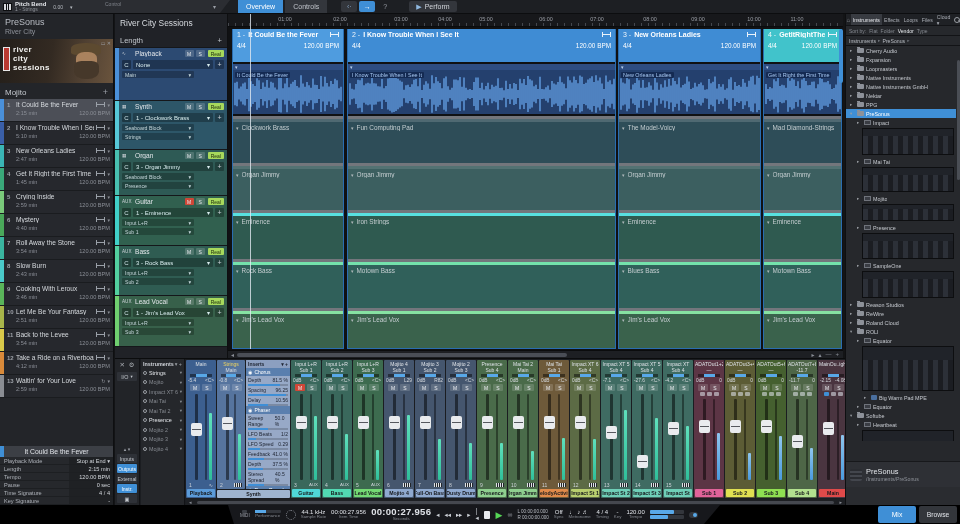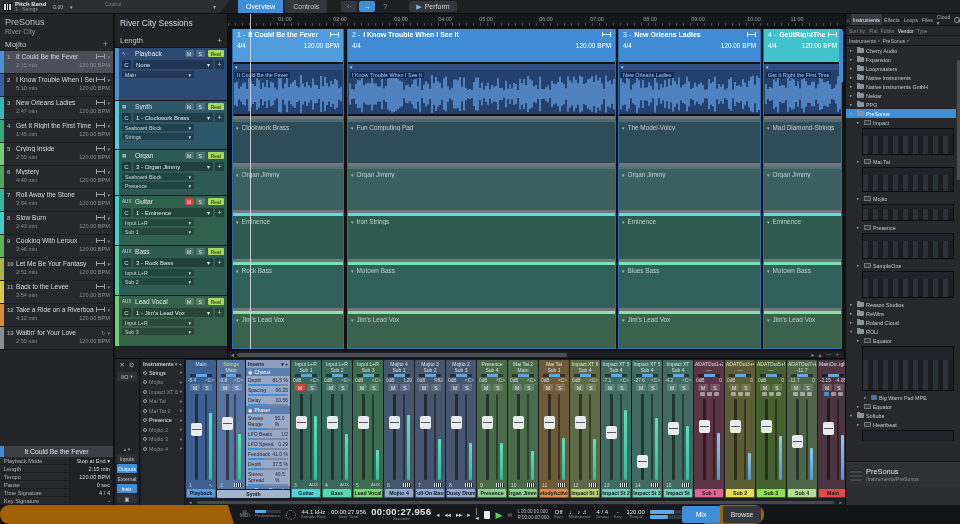--- a/index.html
+++ b/index.html
@@ -193,21 +193,21 @@
   .thumb{margin:1px 2px 2px 16px;background:#17181b;border:1px solid #0d0e10;
     background-image:linear-gradient(#202329 0 30%,#0000 30%),repeating-linear-gradient(90deg,#2c3038 0 5px,#1b1d22 5px 10px),linear-gradient(90deg,#0000 70%,#31506e 70%);}
   #bfooter{position:absolute;left:0;right:0;bottom:18px;height:26px;background:#2e3035;border-top:1px solid #17181b;display:flex;align-items:center;gap:4px;padding:0 4px;}
   .bf-ico{width:12px;height:12px;background:#43464d;border-radius:2px;flex:none;background-image:repeating-linear-gradient(#2a2c31 0 2px,#0000 2px 4px);}
   #bfooter .t{font-size:7.4px;color:#e2e5e9;}
   #bfooter .p{font-size:5.2px;color:#8f939a;}
   #bfiller{position:absolute;left:0;right:0;bottom:0;height:18px;background:#2a2c30;}
   #browser-vscroll{position:absolute;right:0;top:60px;width:3px;height:120px;background:#4a4e55;border-radius:2px;}
 
   
-  #bottombar{position:absolute;left:0;bottom:0;width:764px;height:19px;background:#a16207;z-index:40;border-radius:9px;}
+  #bottombar{position:absolute;left:0;bottom:0;width:960px;height:19px;background:#000000;z-index:40;}
   #transport{position:absolute;left:228px;top:0;height:19px;width:492px;background:#17181c;clip-path:polygon(0 0,100% 0,calc(100% - 16px) 100%,6px 100%);display:flex;align-items:center;gap:5px;padding:0 22px 0 12px;}
   .tblock{display:flex;flex-direction:column;align-items:center;line-height:1.05;}
   .tblock .v{font-size:6px;color:#dfe2e7;white-space:nowrap;}
   .tblock .l{font-size:4.4px;color:#84888f;white-space:nowrap;}
   .tblock.big .v{font-size:9.5px;font-weight:bold;letter-spacing:.3px;}
   #midi-blk .v{font-size:4.6px;color:#9a9ea6;}
   .midldot{width:5px;height:3px;background:#3c3f45;border-radius:1px;margin:0 auto 1px;}
   #perf-meter{width:26px;height:3px;background:#33363c;border-radius:1px;position:relative;margin-bottom:1px;}
   #perf-meter i{position:absolute;left:0;top:0;bottom:0;width:45%;background:#58a8e8;}
   .spinner{width:10px;height:10px;border:1px dotted #7f838b;border-radius:50%;flex:none;}
@@ -259,20 +259,32 @@
     <div id="perform-btn">
       <span style="color:#8fb8e0;">▶</span>
       <span>Perform</span>
     </div>
   </div>
 
   <div id="left">
     <div id="show-head">
       <div class="app">PreSonus</div>
       <div class="show">River City</div>
+    </div>
+    <div id="artwork">
+      <span class="wm">▭ ✕</span>
+      <span class="hat"></span>
+      <span class="face"></span>
+      <span class="beard"></span>
+      <span class="art-logo"></span>
+      <span class="art-lines">
+        <span>river</span>
+        <span>city</span>
+        <span>sessions</span>
+      </span>
     </div>
     <div id="setlist-hdr">
       <span>Mojito</span>
       <span class="plus">+</span>
     </div>
     <div id="setlist-items">
         <div class="sl-item sel">
           <span class="sl-strip" style="background: rgb(74, 144, 217);"></span>
           <div class="sl-body">
             <div class="sl-r1">

